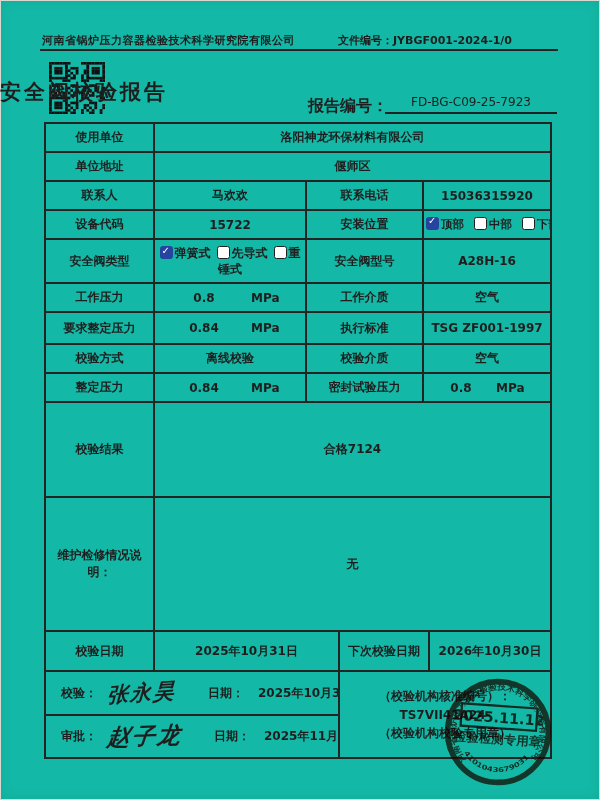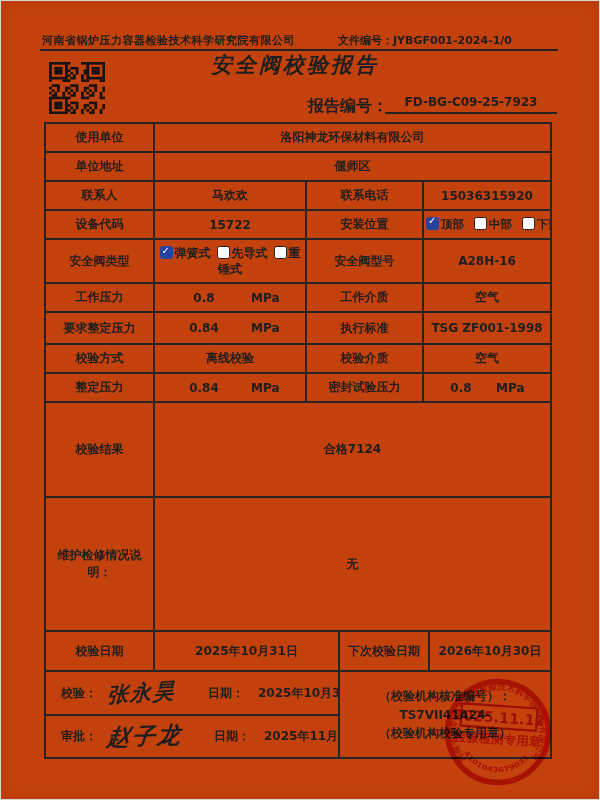--- a/index.html
+++ b/index.html
@@ -1,30 +1,30 @@
 <!DOCTYPE html>
 <html><head>
 <meta charset="utf-8">
 <style>
   html,body{margin:0;padding:0;background:#ddd;}
   .page{
-    position:relative;width:600px;height:800px;background:#c2410c;
+    position:relative;width:600px;height:800px;background:#14b8a6;
     font-family:"DejaVu Sans",sans-serif;color:#1e1e1e;overflow:hidden;
     box-shadow:inset 0 0 0 1px #d9d9d4, inset 0 0 14px rgba(0,0,0,.08);
   }
   .hdr-org{position:absolute;left:42px;top:33px;font-size:11px;font-weight:700;letter-spacing:.5px;}
   .hdr-doc{position:absolute;left:338px;top:33px;font-size:11px;font-weight:700;}
   .hdr-rule{position:absolute;left:40px;top:49px;width:518px;height:2px;background:#222;}
   .qr{position:absolute;left:49px;top:62px;width:56px;height:52px;}
   .qr svg{width:100%;height:100%;}
-  .title{position:absolute;left:0;top:51px;width:590px;text-align:center;
-         font-size:21px;font-weight:700;letter-spacing:3px;font-style:italic;}
+  .title{position:absolute;left:0;top:78px;width:590px;
+         font-size:21px;font-weight:700;letter-spacing:3px;}
   .repno-label{position:absolute;left:308px;top:96px;font-size:16px;font-weight:700;}
   .repno-val{position:absolute;left:385px;top:95px;width:172px;text-align:center;
-             font-size:12px;font-weight:700;border-bottom:2px solid #222;padding-bottom:3px;}
+             font-size:12px;font-weight:400;border-bottom:2px solid #222;padding-bottom:3px;}
   table.form{
     position:absolute;left:44px;top:122px;width:508px;
     border-collapse:collapse;table-layout:fixed;
   }
   table.form td{
     border:2px solid #242424;font-size:12px;font-weight:700;
     text-align:center;vertical-align:middle;padding:5px 2px;overflow:hidden;
   }
   tr.h29{height:29px}tr.h27{height:27px}tr.h28{height:28px}tr.h32{height:32px}
   tr.h26{height:26px}tr.h95{height:95px}tr.h134{height:134px}
@@ -339,21 +339,21 @@
     </tr>
     <tr class="h32">
       <td>要求整定压力</td>
       <td>
         <span class="pres">
               <span class="v">0.84</span>
               <span class="u">MPa</span>
             </span>
       </td>
       <td colspan="2">执行标准</td>
-      <td colspan="2">TSG ZF001-1998</td>
+      <td colspan="2">TSG ZF001-1997</td>
     </tr>
     <tr class="h26">
       <td>校验方式</td>
       <td>离线校验</td>
       <td colspan="2">校验介质</td>
       <td colspan="2">空气</td>
     </tr>
     <tr class="h28">
       <td>整定压力</td>
       <td>

